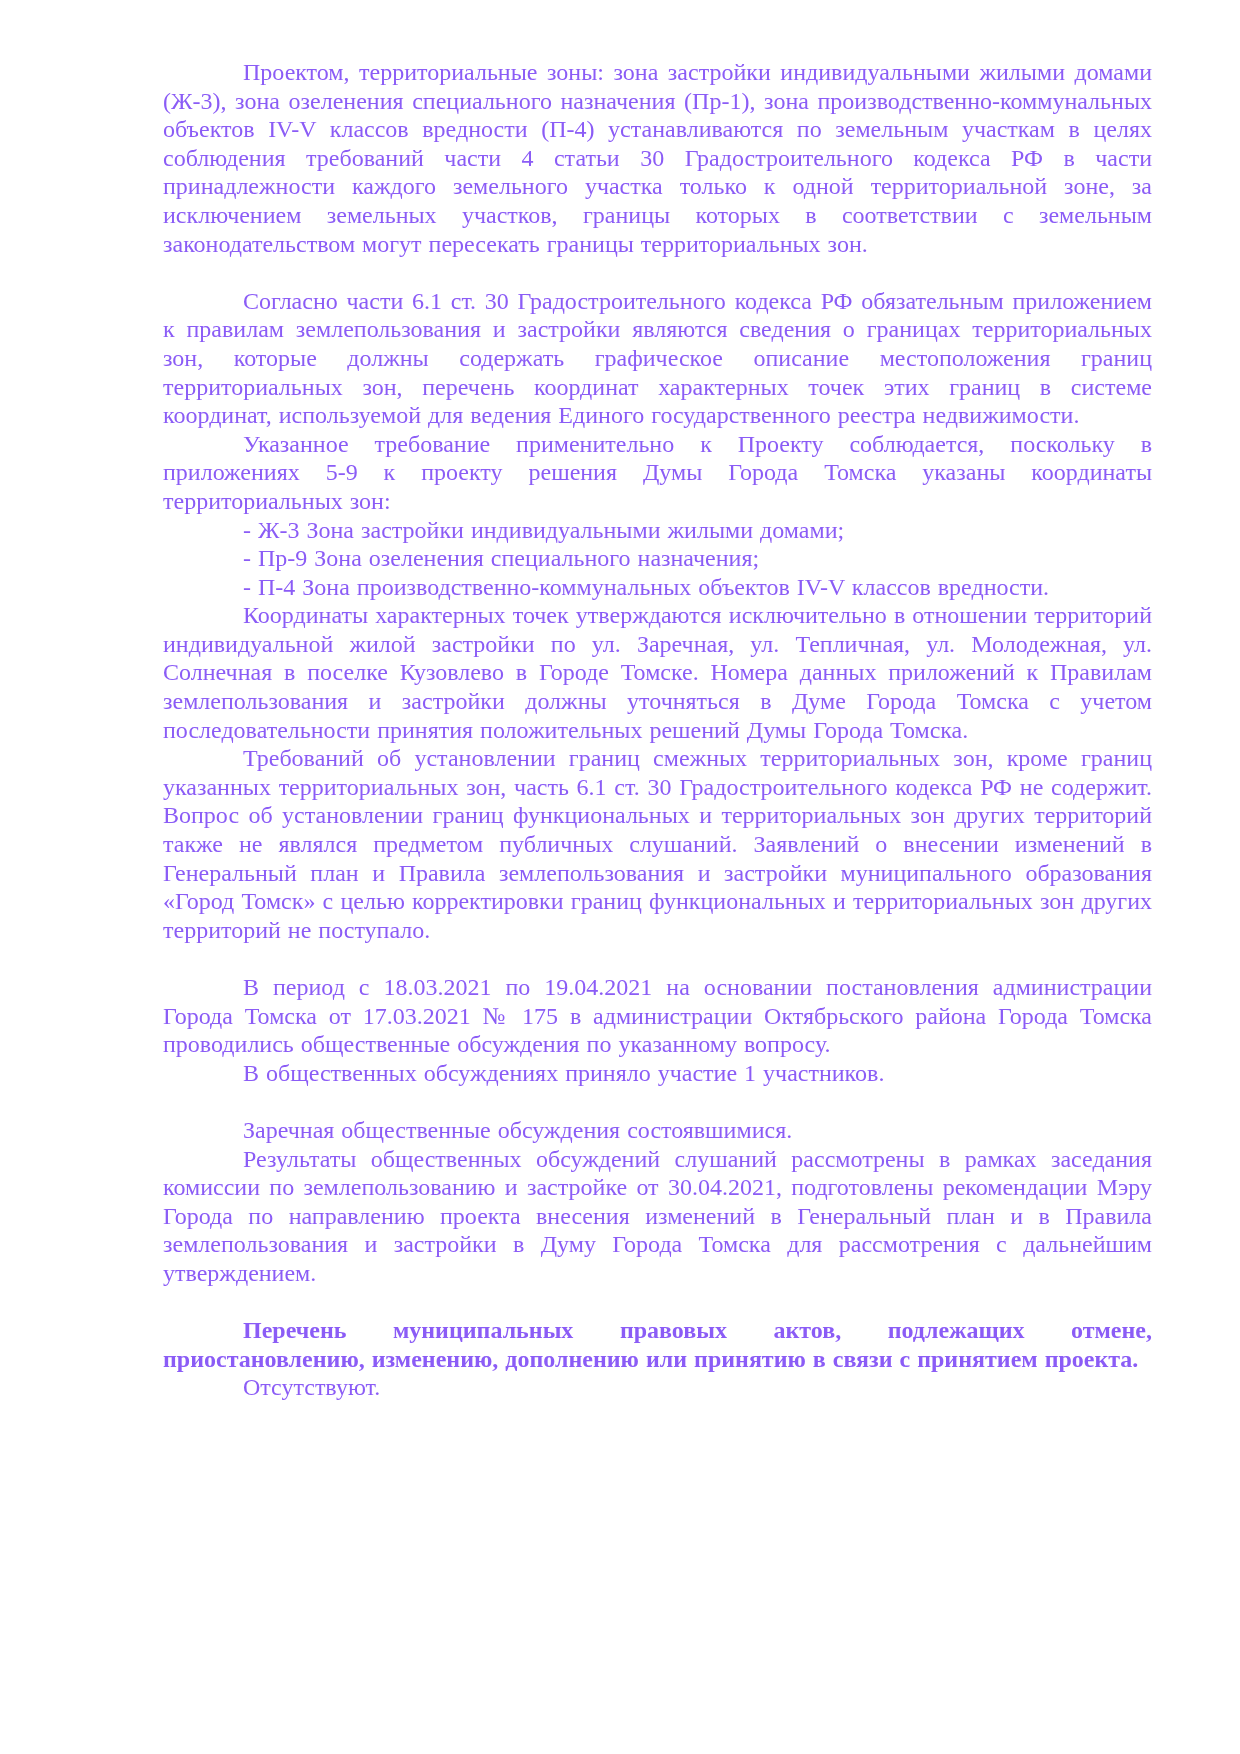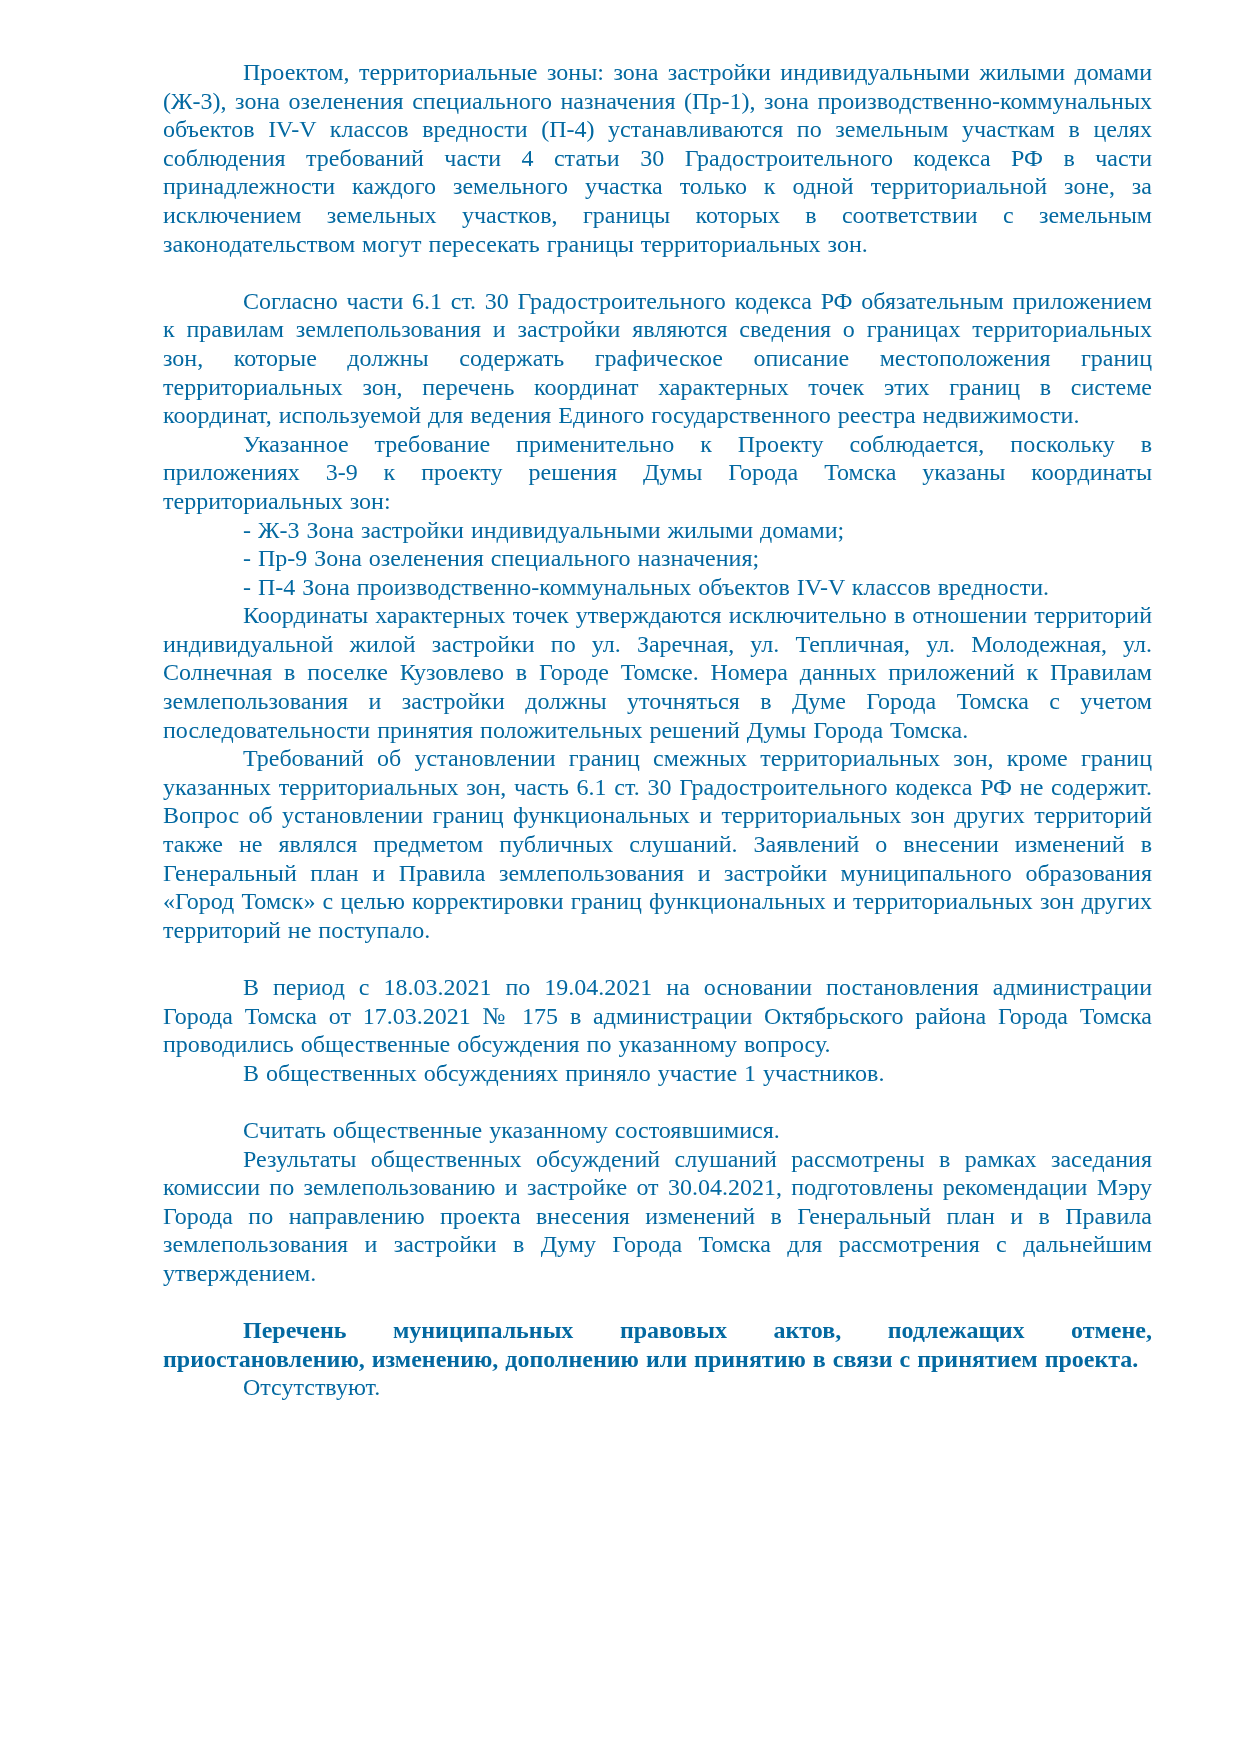--- a/index.html
+++ b/index.html
@@ -6,21 +6,21 @@
     margin: 0;
     padding: 0;
     background: #ffffff;
   }
   .page {
     position: relative;
     box-sizing: border-box;
     width: 1240px;
     height: 1754px;
     background: #ffffff;
-    color: #0369a1;
+    color: #8b5cf6;
     padding: 58px 88px 40px 163px;
     font-family: "Liberation Serif", "DejaVu Serif", serif;
     font-size: 24px;
     line-height: 28.6px;
     overflow: hidden;
   }
   .doc-body {
     width: 100%;
   }
   .para {
@@ -37,29 +37,29 @@
   }
 </style>
 </head>
 <body>
 
 <div class="page">
   <div class="doc-body">
       <p class="para">Проектом, территориальные зоны: зона застройки индивидуальными жилыми домами (Ж-3), зона озеленения специального назначения (Пр-1), зона производственно-коммунальных объектов IV-V классов вредности (П-4) устанавливаются по земельным участкам в целях соблюдения требований части 4 статьи 30 Градостроительного кодекса РФ в части принадлежности каждого земельного участка только к одной территориальной зоне, за исключением земельных участков, границы которых в соответствии с земельным законодательством могут пересекать границы территориальных зон.</p>
       <div class="spacer"></div>
       <p class="para">Согласно части 6.1 ст. 30 Градостроительного кодекса РФ обязательным приложением к правилам землепользования и застройки являются сведения о границах территориальных зон, которые должны содержать графическое описание местоположения границ территориальных зон, перечень координат характерных точек этих границ в системе координат, используемой для ведения Единого государственного реестра недвижимости.</p>
-      <p class="para">Указанное требование применительно к Проекту соблюдается, поскольку в приложениях 3-9 к проекту решения Думы Города Томска указаны координаты территориальных зон:</p>
+      <p class="para">Указанное требование применительно к Проекту соблюдается, поскольку в приложениях 5-9 к проекту решения Думы Города Томска указаны координаты территориальных зон:</p>
       <p class="para">- Ж-3 Зона застройки индивидуальными жилыми домами;</p>
       <p class="para">- Пр-9 Зона озеленения специального назначения;</p>
       <p class="para">- П-4 Зона производственно-коммунальных объектов IV-V классов вредности.</p>
       <p class="para">Координаты характерных точек утверждаются исключительно в отношении территорий индивидуальной жилой застройки по ул. Заречная, ул. Тепличная, ул. Молодежная, ул. Солнечная в поселке Кузовлево в Городе Томске. Номера данных приложений к Правилам землепользования и застройки должны уточняться в Думе Города Томска с учетом последовательности принятия положительных решений Думы Города Томска.</p>
       <p class="para">Требований об установлении границ смежных территориальных зон, кроме границ указанных территориальных зон, часть 6.1 ст. 30 Градостроительного кодекса РФ не содержит. Вопрос об установлении границ функциональных и территориальных зон других территорий также не являлся предметом публичных слушаний. Заявлений о внесении изменений в Генеральный план и Правила землепользования и застройки муниципального образования «Город Томск» с целью корректировки границ функциональных и территориальных зон других территорий не поступало.</p>
       <div class="spacer"></div>
       <p class="para">В период с 18.03.2021 по 19.04.2021 на основании постановления администрации Города Томска от 17.03.2021 № 175 в администрации Октябрьского района Города Томска проводились общественные обсуждения по указанному вопросу.</p>
       <p class="para">В общественных обсуждениях приняло участие 1 участников.</p>
       <div class="spacer"></div>
-      <p class="para">Считать общественные указанному состоявшимися.</p>
+      <p class="para">Заречная общественные обсуждения состоявшимися.</p>
       <p class="para">Результаты общественных обсуждений слушаний рассмотрены в рамках заседания комиссии по землепользованию и застройке от 30.04.2021, подготовлены рекомендации Мэру Города по направлению проекта внесения изменений в Генеральный план и в Правила землепользования и застройки в Думу Города Томска для рассмотрения с дальнейшим утверждением.</p>
       <div class="spacer"></div>
       <p class="para bold">Перечень муниципальных правовых актов, подлежащих отмене, приостановлению, изменению, дополнению или принятию в связи с принятием проекта.</p>
       <p class="para">Отсутствуют.</p>
     </div>
 </div>
 
 </body></html>

